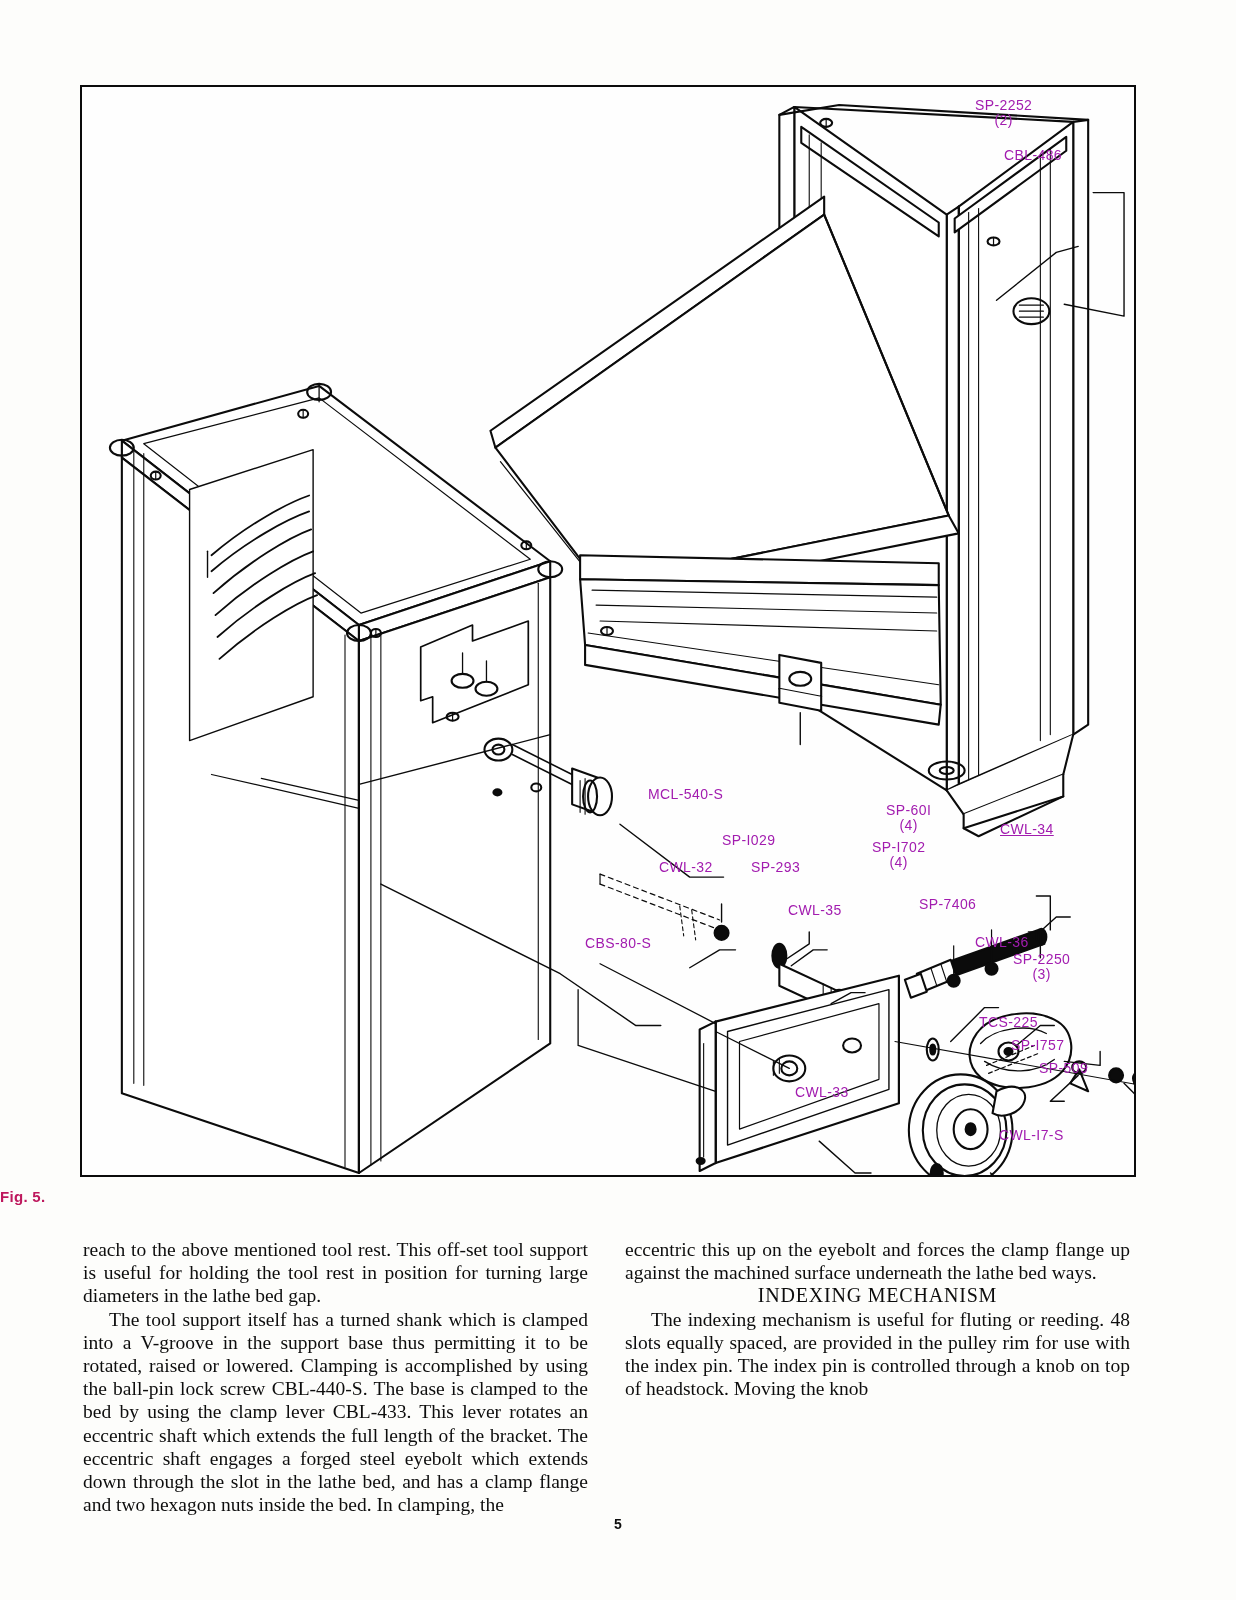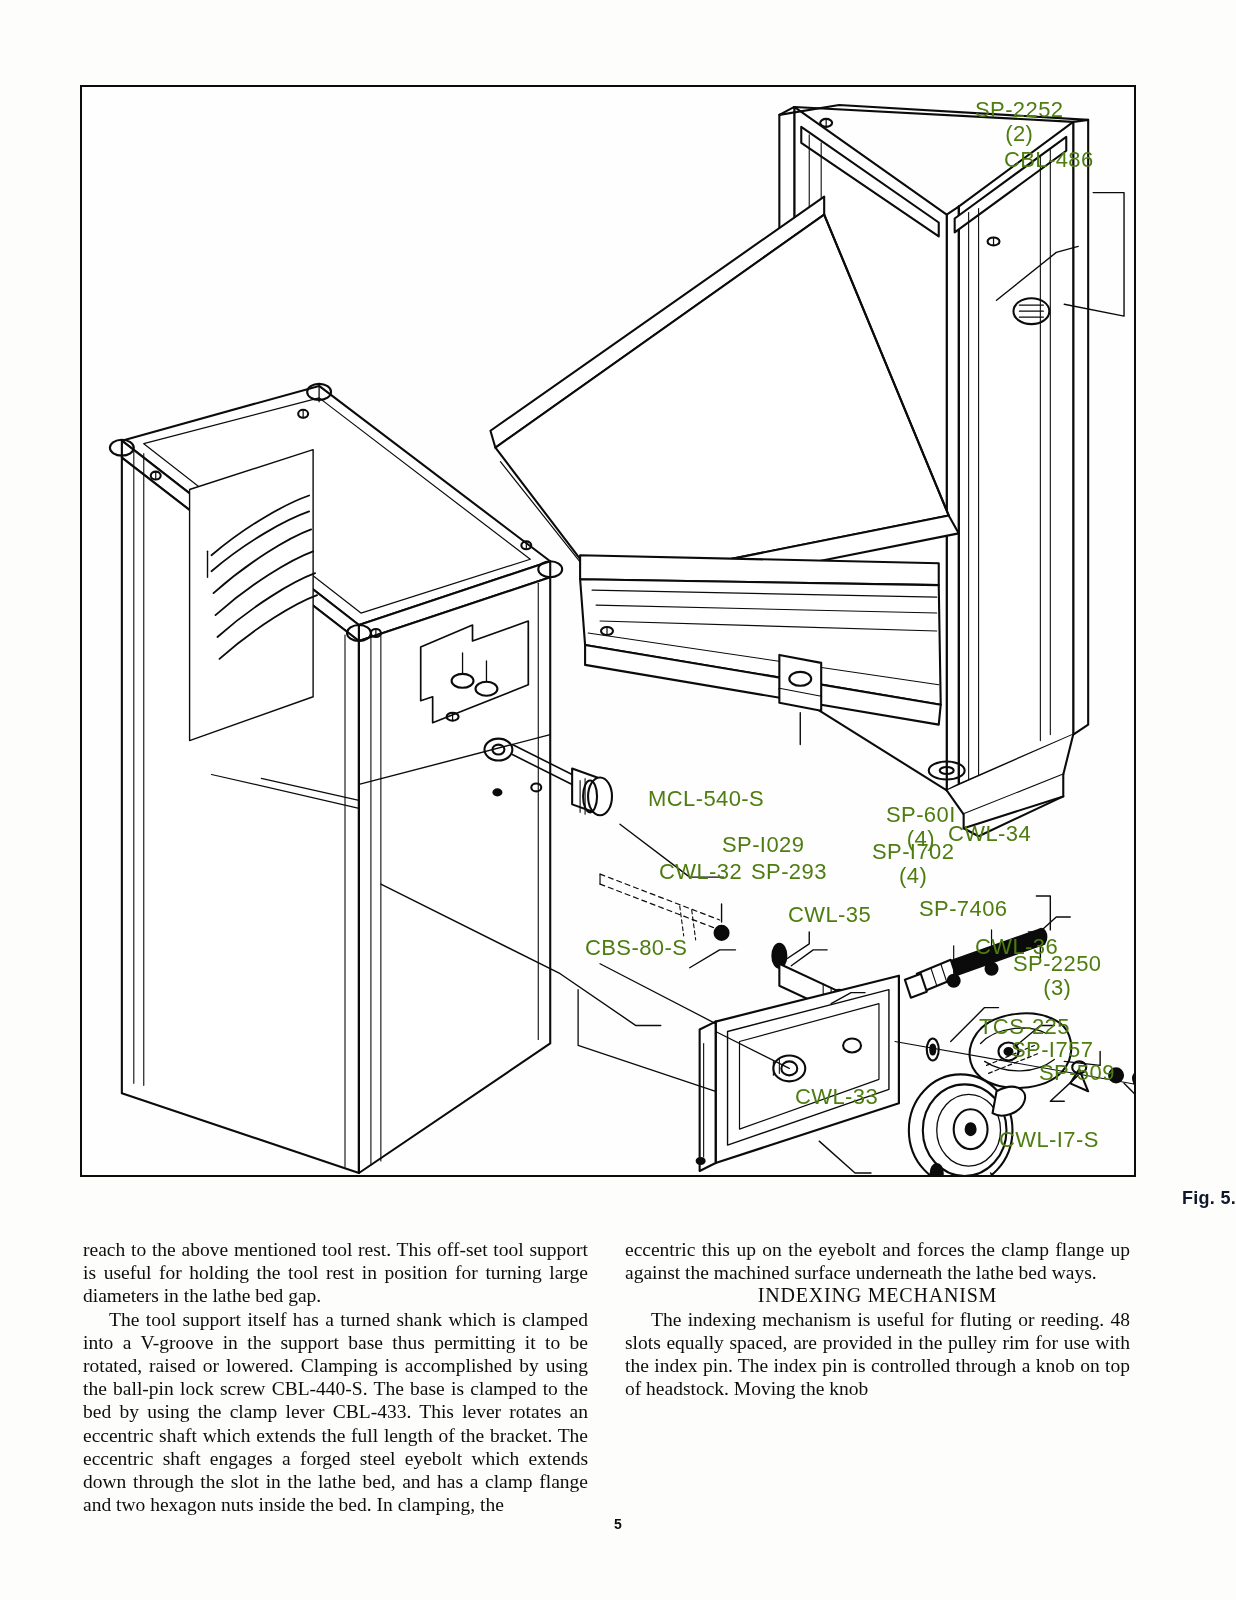--- a/index.html
+++ b/index.html
@@ -16,32 +16,32 @@
   
   .fig-frame{
     position:absolute;left:80px;top:85px;width:1056px;height:1092px;
     border:2.5px solid #0b0b0b;background:#fefefe;
     box-sizing:border-box;
   }
   .fig-canvas{position:absolute;inset:0;}
   .fig-canvas svg{display:block;width:100%;height:100%;}
 
   .fig-caption{
-    position:absolute;left:0;right:0;top:1188px;text-align:right;
+    position:absolute;left:0;right:0;top:1188px;text-align:left;
     font-family:"Liberation Sans",sans-serif;font-weight:bold;
-    font-size:18px;letter-spacing:.3px;color:#0f172a;
+    font-size:15px;letter-spacing:.3px;color:#be185d;
   }
 
   
   .callout{
     position:absolute;
     font-family:"Liberation Sans",sans-serif;
-    font-size:22px;
+    font-size:14px;
     letter-spacing:.4px;
-    color:#4d7c0f;
+    color:#a21caf;
     white-space:nowrap;
     line-height:1.08;
   }
   .callout.c{text-align:center;}
 
   
   .columns{
     position:absolute;left:80px;top:1238px;width:1072px;height:260px;
   }
   .col{
@@ -314,21 +314,21 @@
   <div class="callout" style="left:1004px;top:148px;">
     <span>CBL-486</span>
   </div>
   <div class="callout" style="left:648px;top:787px;">
     <span>MCL-540-S</span>
   </div>
   <div class="callout c" style="left:886px;top:803px;">
     <span>SP-60I</span><br>
     <span>(4)</span>
   </div>
-  <div class="callout" style="left:948px;top:822px;">
+  <div class="callout" style="left:1000px;top:822px;text-decoration:underline;">
     <span>CWL-34</span>
   </div>
   <div class="callout" style="left:722px;top:833px;">
     <span>SP-I029</span>
   </div>
   <div class="callout c" style="left:872px;top:840px;">
     <span>SP-I702</span><br>
     <span>(4)</span>
   </div>
   <div class="callout" style="left:659px;top:860px;">

